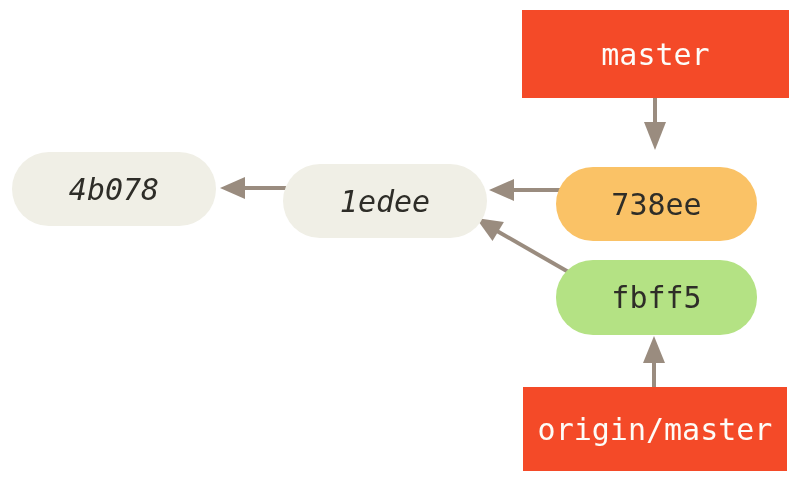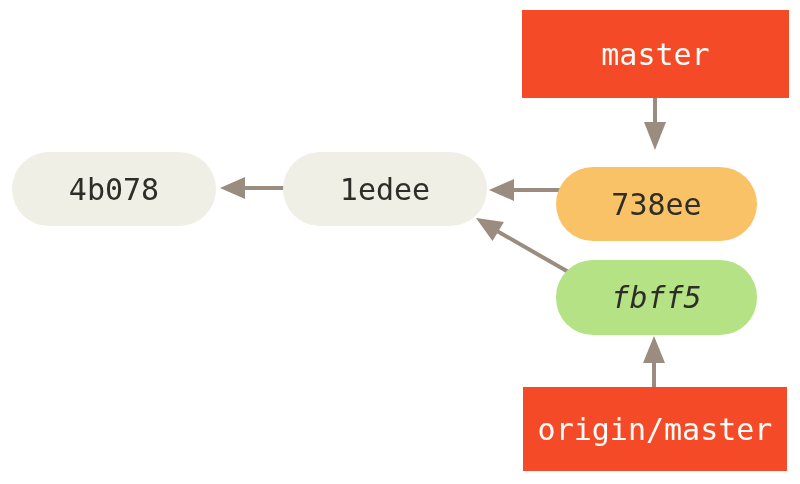--- a/index.html
+++ b/index.html
@@ -38,21 +38,21 @@
     z-index: 2;
     display: flex;
     align-items: center;
     justify-content: center;
   }
   .commit {
     border-radius: 37px;
     color: var(--commit-text);
     font-size: 30px;
   }
-  .commit-default { background: var(--commit-default-bg); }
+  .commit-default { background: var(--commit-default-bg); font-style: italic; }
   .commit-master  { background: var(--commit-master-bg); }
   .commit-remote  { background: var(--commit-remote-bg); }
   .branch-box {
     background: var(--branch-label-bg);
     color: var(--branch-label-text);
     font-size: 30px;
   }
 </style>
 </head>
 <body>
@@ -92,25 +92,25 @@
   </div>
 
   <div class="node branch-box" style="left:523px; top:387px; width:264px; height:84px;">
     <span>origin/master</span>
   </div>
 
   <div class="node commit commit-default" style="left:12px; top:152px; width:204px; height:74px;">
     <span>4b078</span>
   </div>
 
-  <div class="node commit commit-default" style="left:283px; top:152px; width:204px; height:74px;">
+  <div class="node commit commit-default" style="left:283px; top:164px; width:204px; height:74px;">
     <span>1edee</span>
   </div>
 
   <div class="node commit commit-master" style="left:556px; top:153px; width:201px; height:74px;margin-top:14px;">
     <span>738ee</span>
   </div>
 
-  <div class="node commit commit-remote" style="left:556px; top:260px; width:201px; height:75px;font-style:italic;">
+  <div class="node commit commit-remote" style="left:556px; top:260px; width:201px; height:75px;">
     <span>fbff5</span>
   </div>
 
 </div>
 
 </body></html>

